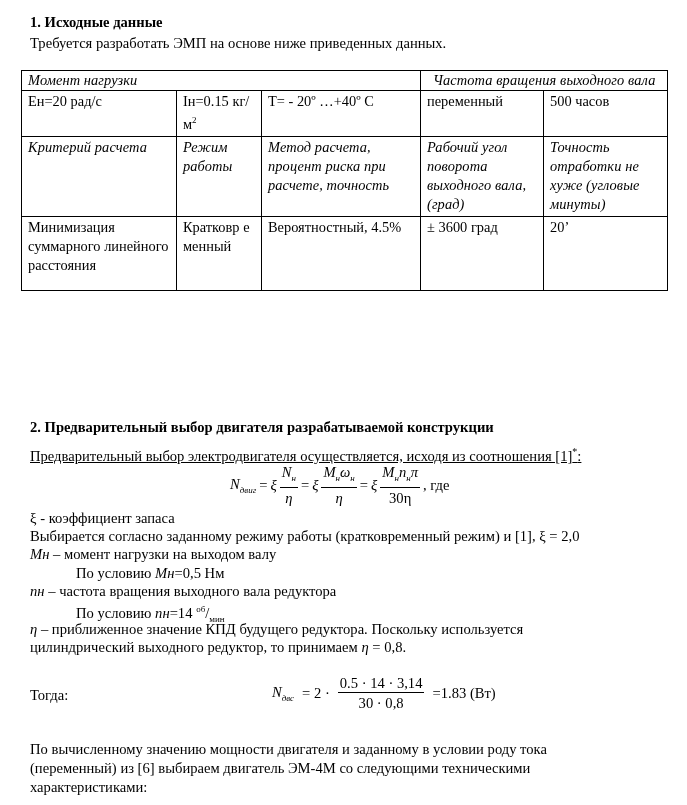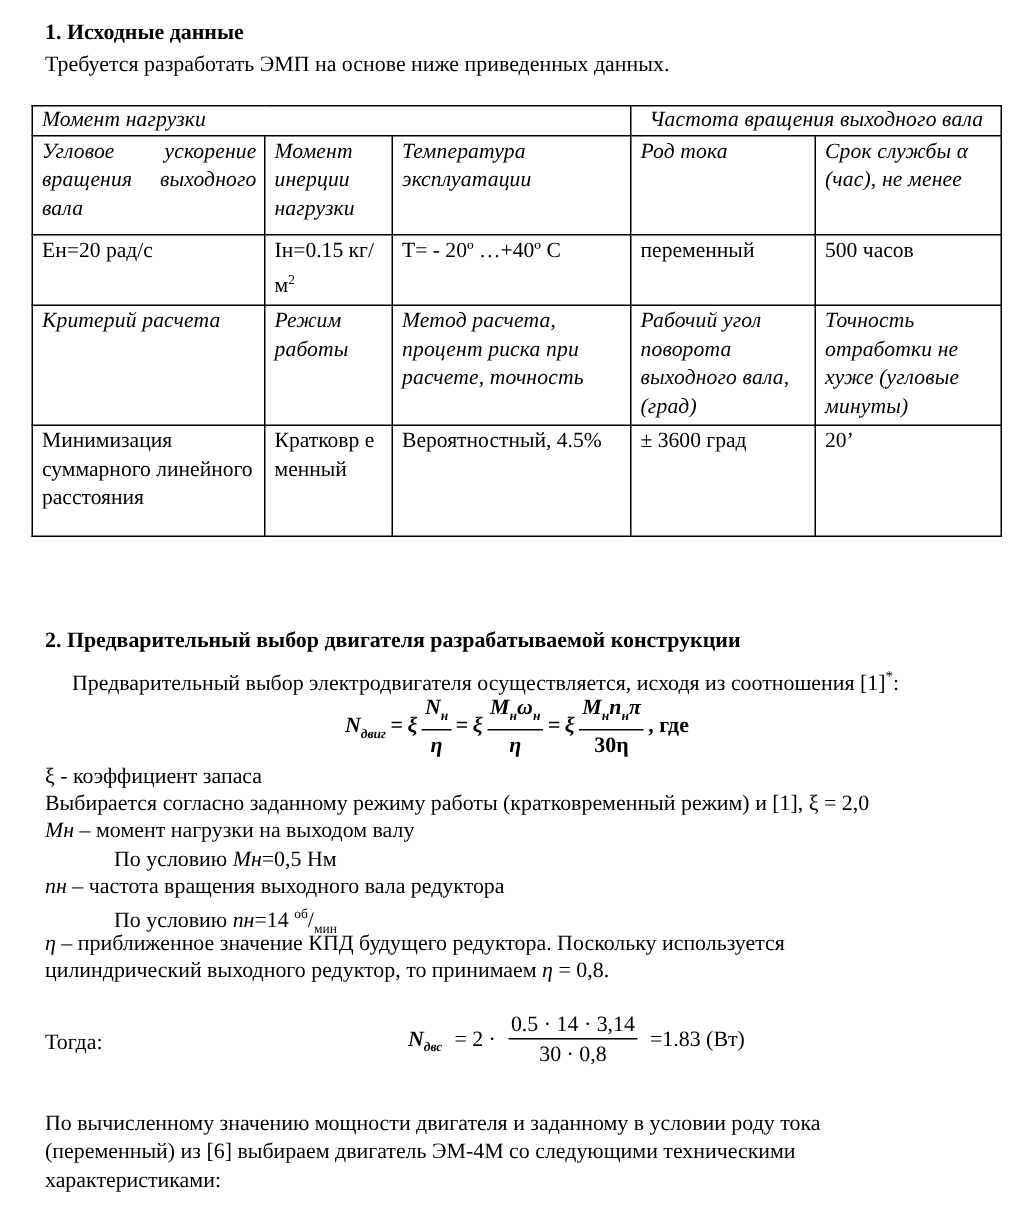--- a/index.html
+++ b/index.html
@@ -4,21 +4,21 @@
 <style>
   html, body { margin:0; padding:0; background:#ffffff; }
   body { width:687px; height:805px; position:relative; overflow:hidden;
          font-family:"Liberation Serif", "DejaVu Serif", serif; color:#000; font-size:14.6px; }
   .abs { position:absolute; white-space:nowrap; line-height:18px; }
   .bold { font-weight:bold; }
   .it { font-style:italic; }
   table.spec { position:absolute; left:21px; top:70px; width:646px; border-collapse:collapse; table-layout:fixed; }
   table.spec td { border:1px solid #000; vertical-align:top; padding:1px 5px 2px 6px; line-height:19px; font-size:14.4px;margin-top:11px; }
   table.spec td.it { font-style:italic; letter-spacing:0.1px; }
-  .formula { font-family:"Liberation Serif", serif; font-style:italic;font-weight:bold; }
+  .formula { font-family:"Liberation Serif", serif; font-style:italic; }
   .frac { display:inline-block; vertical-align:middle; text-align:center; }
   .frac .num { display:block; border-bottom:1px solid #000; padding:0 2px; line-height:18px; }
   .frac .den { display:block; padding:0 2px; line-height:20px; }
   sub, sup { font-size:9px; }
   .up { font-style:normal; }
 </style>
 </head>
 <body>
 
 <div class="abs bold" style="left:30px;top:13px;">1. Исходные данные</div>
@@ -31,27 +31,20 @@
       <col style="width:86px">
       <col style="width:73px">
       <col style="width:123px">
       <col style="width:124px">
   </colgroup>
   <tbody>
       <tr style="height:20px">
     <td class="it" colspan="4" style="padding-top:0;padding-bottom:0;line-height:18px;">Момент нагрузки</td>
     <td class="it" colspan="2" style="padding-top:0;padding-bottom:0;line-height:18px;padding-left:12px;">Частота вращения выходного вала</td>
   </tr>
-  <tr style="height:66px">
-    <td class="it" style="text-align:justify;">Угловое ускорение вращения выходного вала</td>
-    <td class="it">Момент инерции нагрузки</td>
-    <td class="it" colspan="2">Температура эксплуатации</td>
-    <td class="it">Род тока</td>
-    <td class="it">Срок службы α (час), не менее</td>
-  </tr>
   <tr style="height:38px">
     <td>Ен=20 рад/с</td>
     <td><span>Iн=0.15 кг/м</span><sup>2</sup></td>
     <td colspan="2">T= - 20º …+40º C</td>
     <td>переменный</td>
     <td>500 часов</td>
   </tr>
   <tr style="height:77px">
     <td class="it">Критерий расчета</td>
     <td class="it">Режим работы</td>
@@ -63,21 +56,21 @@
     <td>Минимизация суммарного линейного расстояния</td>
     <td style="word-break:break-all;">Кратковр еменный</td>
     <td colspan="2">Вероятностный, 4.5%</td>
     <td>± 3600 град</td>
     <td>20’</td>
   </tr>
 </tbody>
   </table>
 
 <div class="abs bold" style="left:30px;top:418px;">2.   Предварительный выбор двигателя разрабатываемой конструкции</div>
-<div class="abs" style="left:48px;top:443px;">
+<div class="abs" style="left:30px;top:443px;text-decoration:underline;">
   <span>Предварительный выбор электродвигателя осуществляется, исходя из соотношения [1]</span><sup style="font-size:10px;">*</sup><span>:</span>
 </div>
 
 <div class="abs formula" style="left:230px;top:463px;line-height:normal;display:flex;align-items:center;gap:3px;">
   <span><span>N</span><sub>двиг</sub></span>
   <span class="up">=</span>
   <span>ξ</span>
   <span class="frac">
     <span class="num"><span>N</span><sub>н</sub></span>
     <span class="den">η</span>

